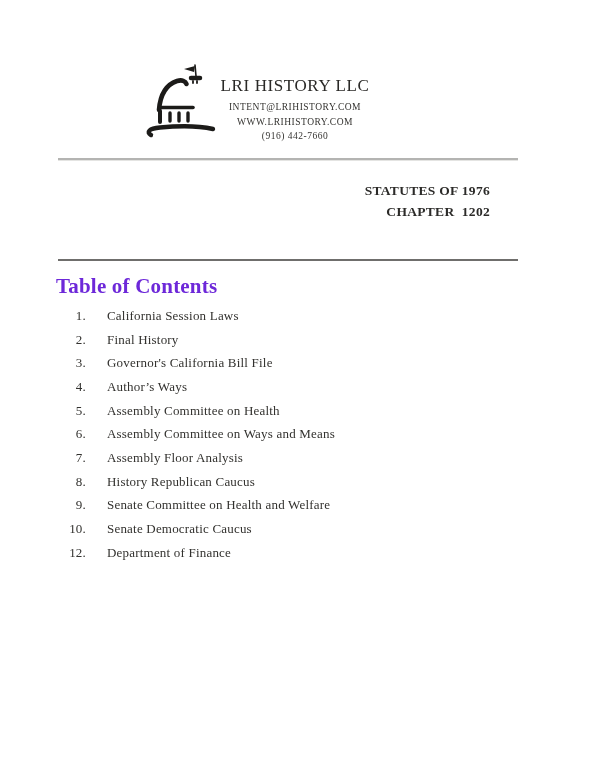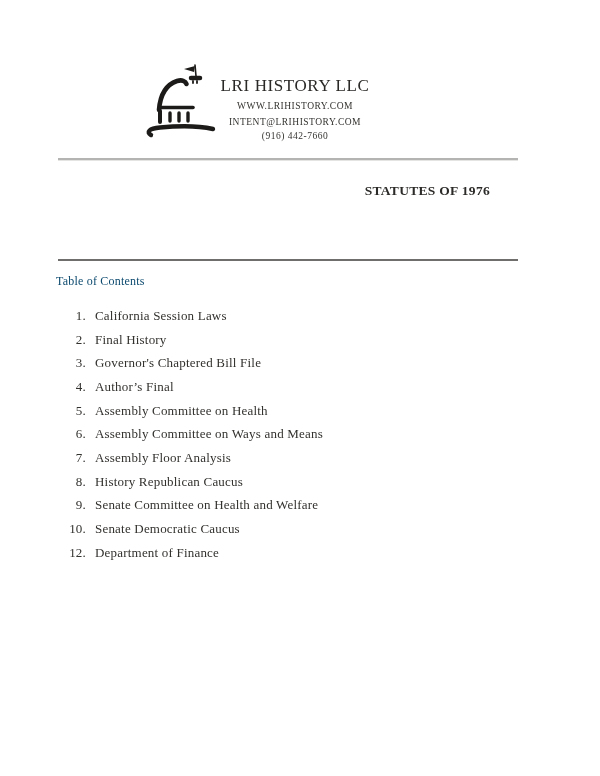--- a/index.html
+++ b/index.html
@@ -80,24 +80,24 @@
     width: 460px;
     height: 1.5px;
     background: #6f6e6c;
   }
 
   
   .toc-title {
     position: absolute;
     left: 56px;
     top: 274px;
-    font-weight: normal;
-    font-size: 12px;
+    font-weight: bold;
+    font-size: 21px;
     letter-spacing: 0.2px;
-    color: #0c4a6e;
+    color: #6d28d9;
   }
   .toc-list {
     position: absolute;
     left: 0;
     top: 304px;
     margin: 0;
     padding: 0;
     list-style: none;
     width: 520px;
   }
@@ -108,21 +108,21 @@
     font-size: 13px;
     color: #32312e;
     letter-spacing: 0.2px;
   }
   .toc-num {
     width: 86px;
     text-align: right;
     flex: none;
   }
   .toc-text {
-    margin-left: 9px;
+    margin-left: 21px;
   }
 </style>
 </head>
 <body>
 
 <div class="page">
 
   <svg class="logo" viewBox="0 0 76 80" fill="none" stroke="#1c1b19" stroke-linecap="round">
 
     <path d="M55,5 L44,8 L54,11 Z" fill="#1c1b19" stroke="none"></path>
@@ -140,50 +140,51 @@
 
     <path d="M30,52 V60" stroke-width="3.4"></path>
     <path d="M39,52 V60" stroke-width="3.4"></path>
     <path d="M48,52 V60" stroke-width="3.4"></path>
 
     <path d="M11,74 C6,71 9,67.5 20,66.5 C40,64.5 60,65 73,68" stroke-width="4.4"></path>
   </svg>
 
   <div class="header-text">
     <div class="company-name">LRI HISTORY LLC</div>
+    <div class="contact-line first">INTENT@LRIHISTORY.COM</div>
     <div class="contact-line">WWW.LRIHISTORY.COM</div>
-    <div class="contact-line first">INTENT@LRIHISTORY.COM</div>
     <div class="contact-line">(916) 442-7660</div>
   </div>
 
   <div class="rule-1"></div>
 
   <div class="case-info">
     <div class="case-line">STATUTES OF 1976</div>
+    <div class="case-line">CHAPTER  1202</div>
   </div>
 
   <div class="rule-2"></div>
 
   <div class="toc-title">Table of Contents</div>
   <ol class="toc-list">
       <li class="toc-item">
         <span class="toc-num">1.</span>
         <span class="toc-text">California Session Laws</span>
       </li>
       <li class="toc-item">
         <span class="toc-num">2.</span>
         <span class="toc-text">Final History</span>
       </li>
       <li class="toc-item">
         <span class="toc-num">3.</span>
-        <span class="toc-text">Governor's Chaptered Bill File</span>
+        <span class="toc-text">Governor's California Bill File</span>
       </li>
       <li class="toc-item">
         <span class="toc-num">4.</span>
-        <span class="toc-text">Author’s Final</span>
+        <span class="toc-text">Author’s Ways</span>
       </li>
       <li class="toc-item">
         <span class="toc-num">5.</span>
         <span class="toc-text">Assembly Committee on Health</span>
       </li>
       <li class="toc-item">
         <span class="toc-num">6.</span>
         <span class="toc-text">Assembly Committee on Ways and Means</span>
       </li>
       <li class="toc-item">

